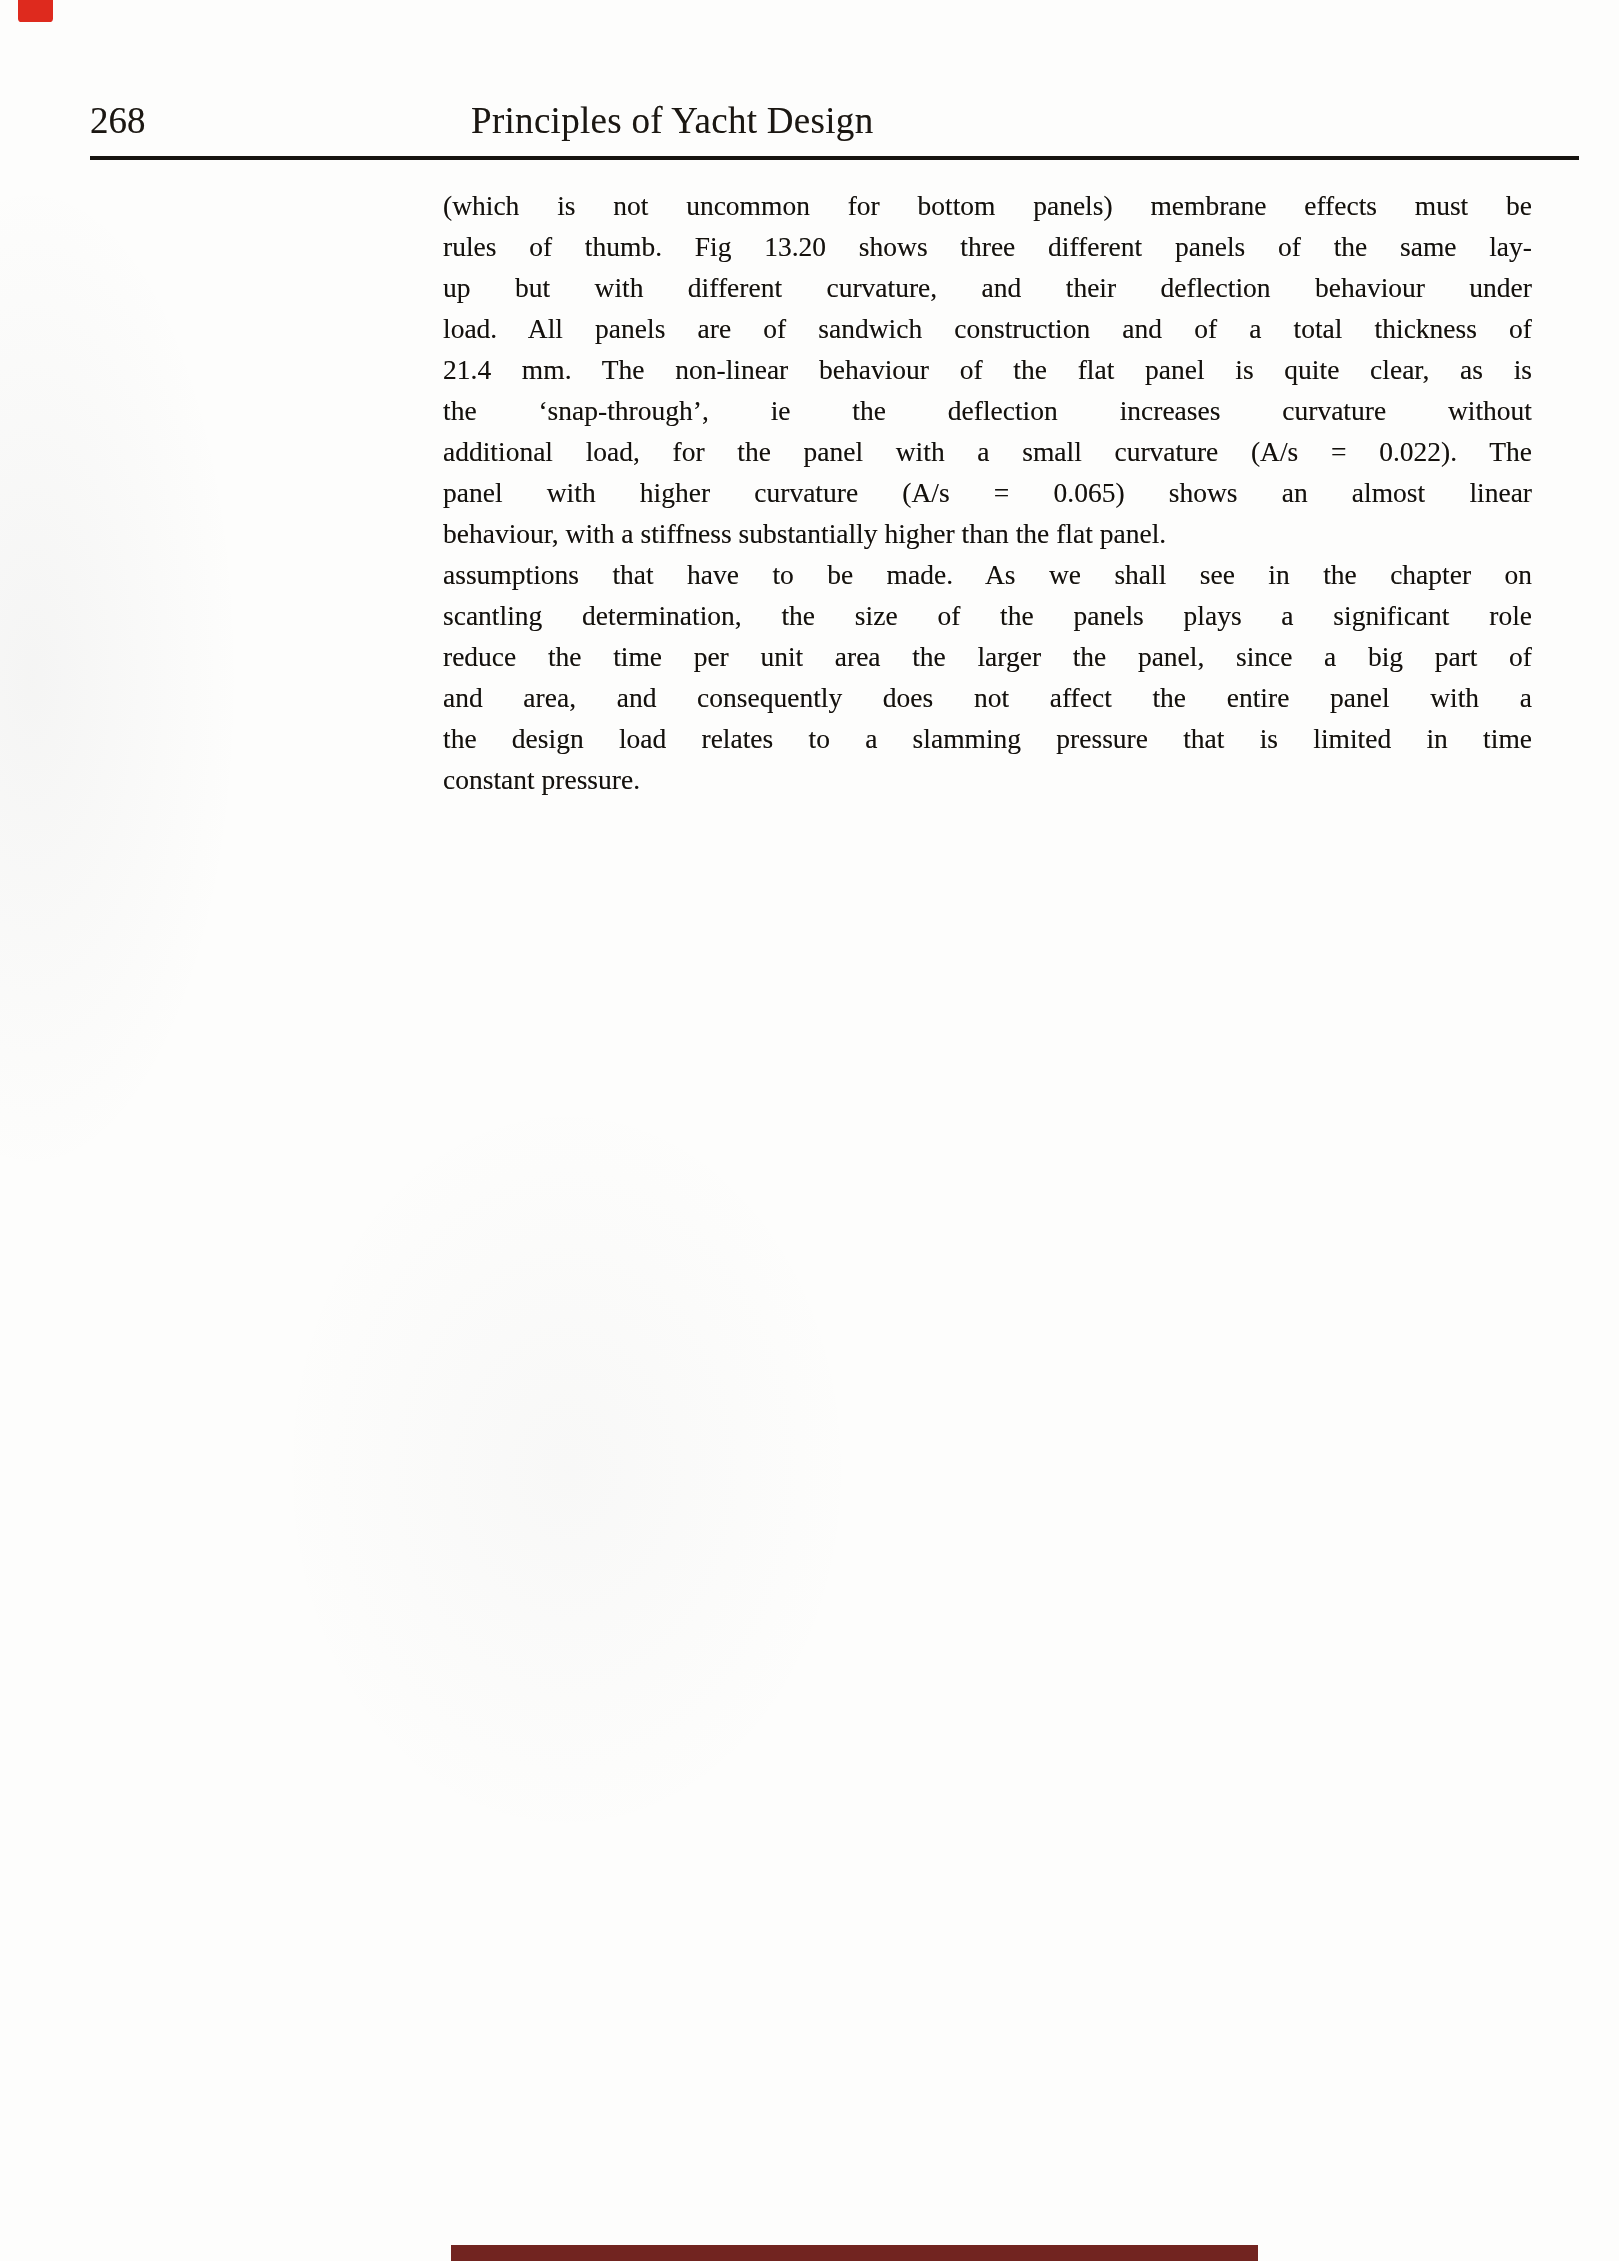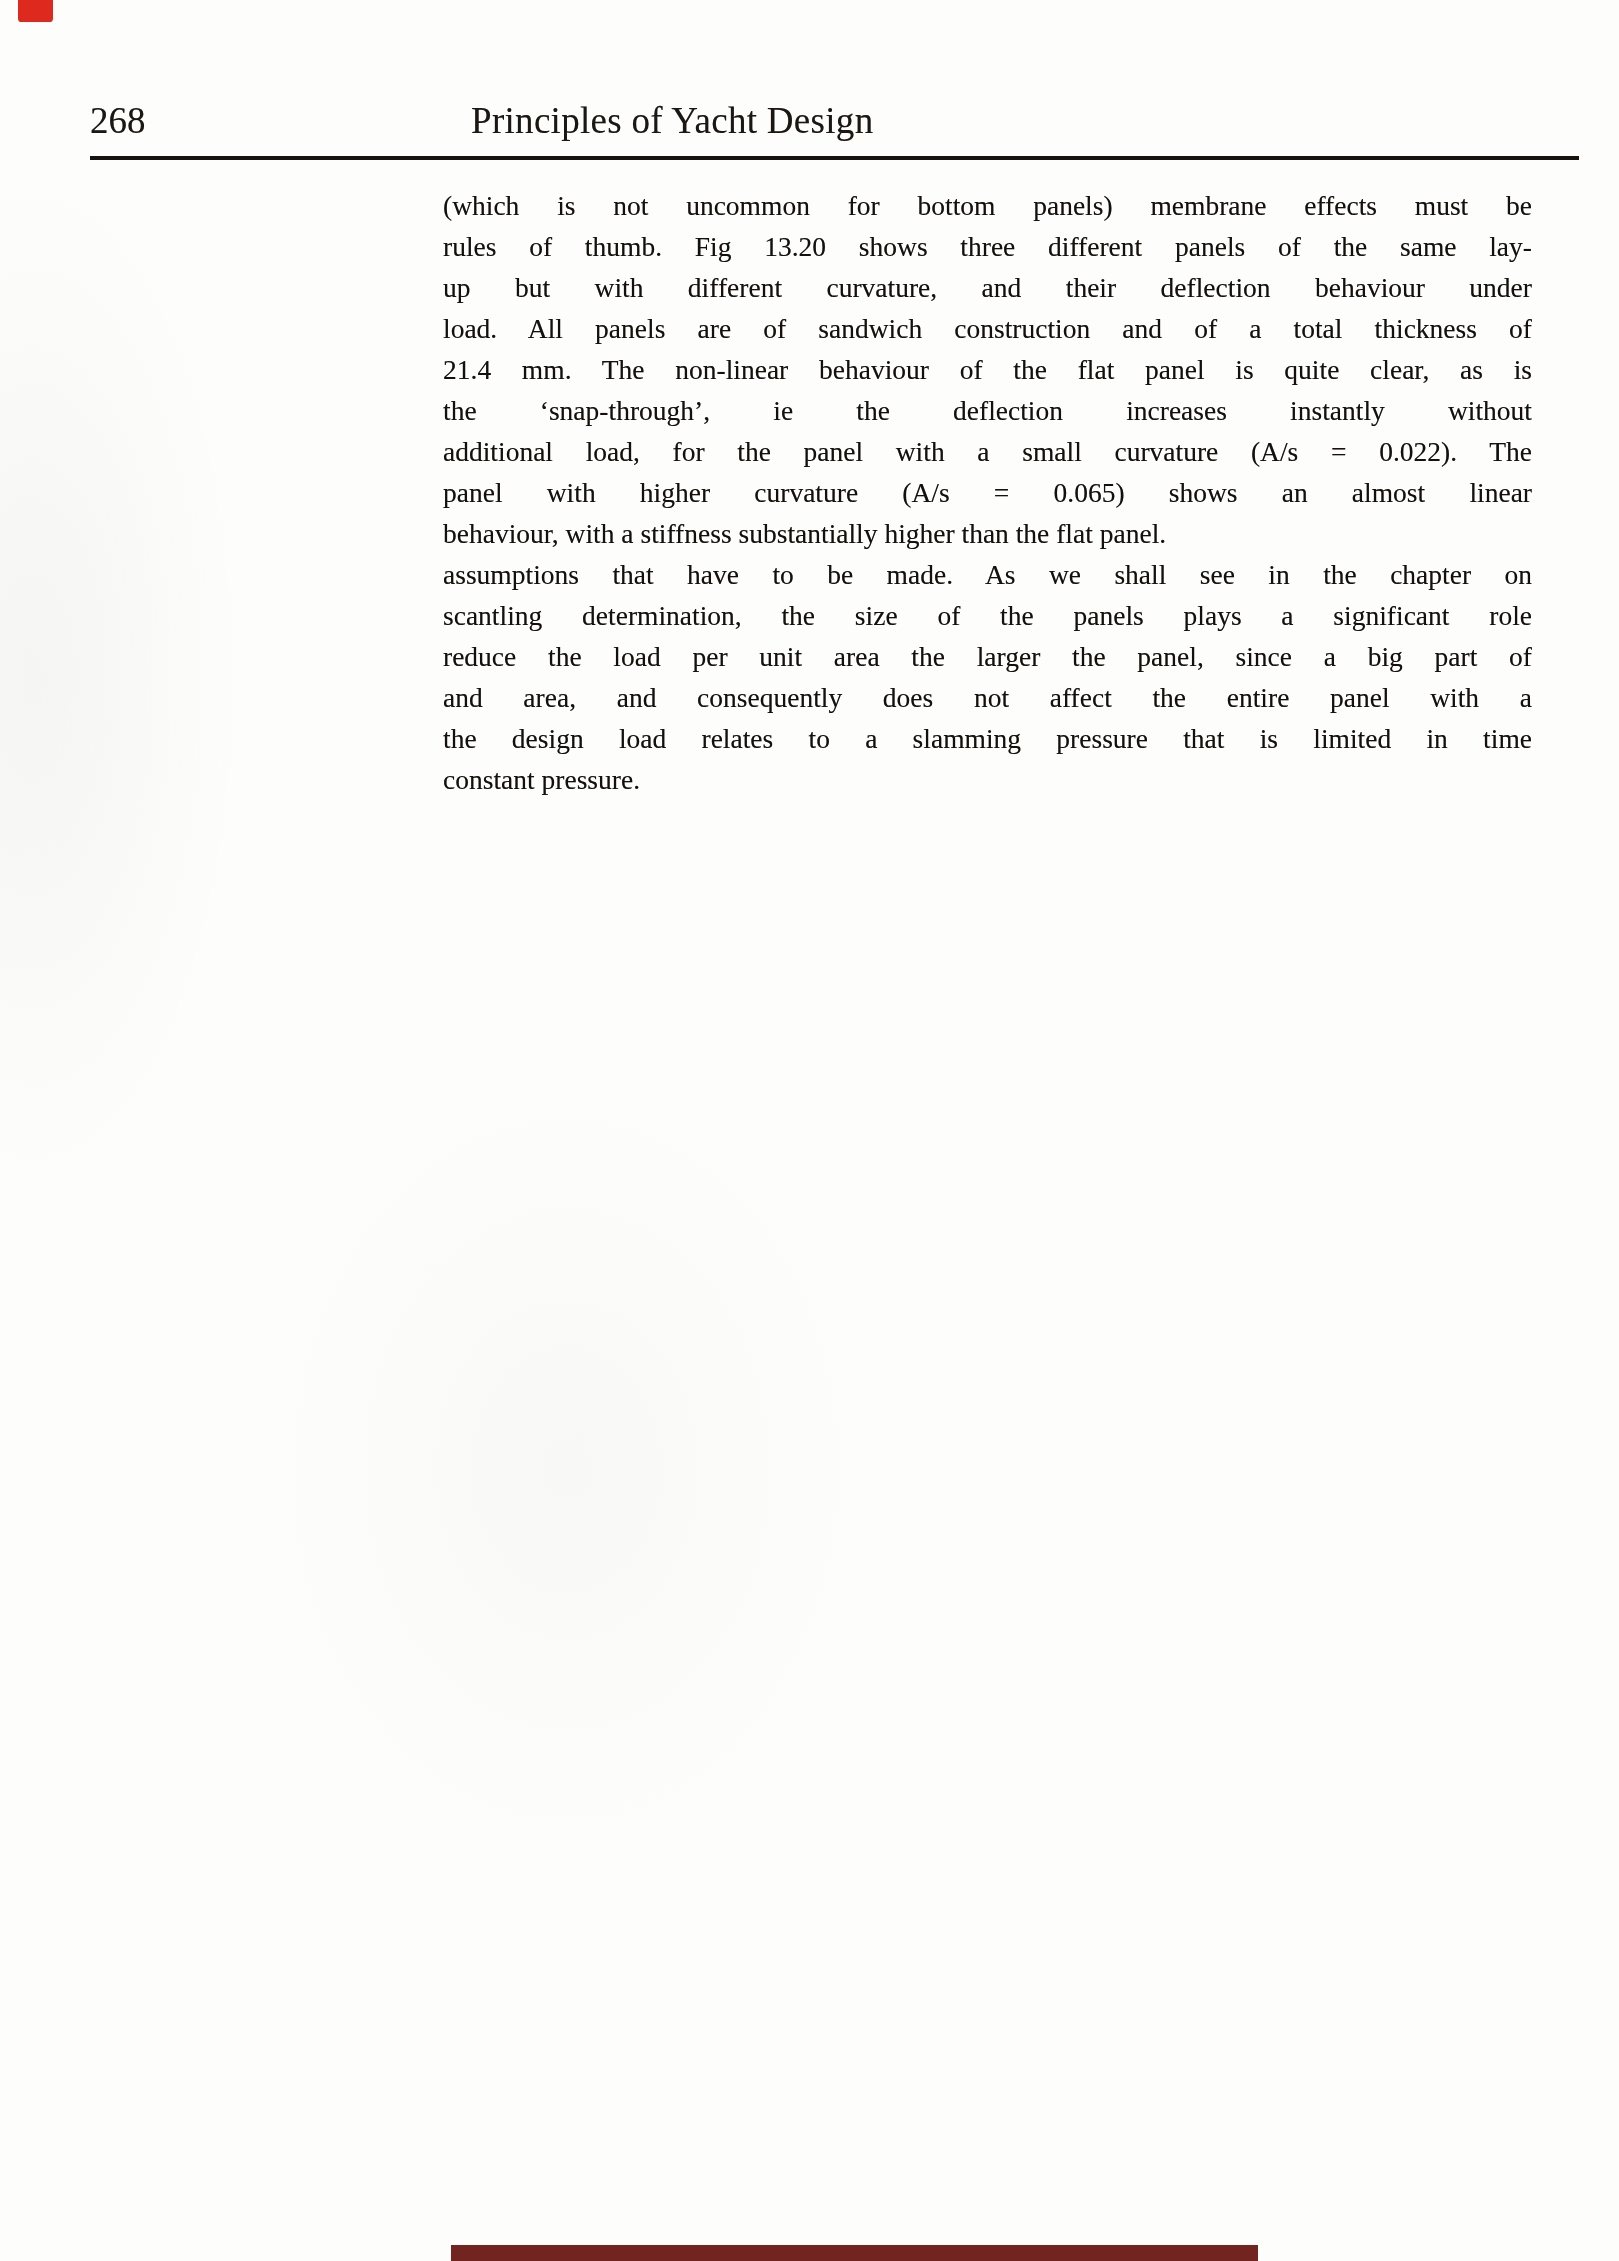--- a/index.html
+++ b/index.html
@@ -99,27 +99,27 @@
   <div class="running-title">Principles of Yacht Design</div>
 
   <div class="header-rule"></div>
 
   <main class="body-block">
     <div class="line j">(which is not uncommon for bottom panels) membrane effects must be</div>
     <div class="line j">rules of thumb. Fig 13.20 shows three different panels of the same lay-</div>
     <div class="line j">up but with different curvature, and their deflection behaviour under</div>
     <div class="line j">load. All panels are of sandwich construction and of a total thickness of</div>
     <div class="line j">21.4 mm. The non-linear behaviour of the flat panel is quite clear, as is</div>
-    <div class="line j">the ‘snap-through’, ie the deflection increases instantly without</div>
+    <div class="line j">the ‘snap-through’, ie the deflection increases curvature without</div>
     <div class="line j">additional load, for the panel with a small curvature (A/s = 0.022). The</div>
     <div class="line j">panel with higher curvature (A/s = 0.065) shows an almost linear</div>
     <div class="line">behaviour, with a stiffness substantially higher than the flat panel.</div>
     <div class="line j">assumptions that have to be made. As we shall see in the chapter on</div>
     <div class="line j">scantling determination, the size of the panels plays a significant role</div>
-    <div class="line j">reduce the load per unit area the larger the panel, since a big part of</div>
+    <div class="line j">reduce the time per unit area the larger the panel, since a big part of</div>
     <div class="line j">and area, and consequently does not affect the entire panel with a</div>
     <div class="line j">the design load relates to a slamming pressure that is limited in time</div>
     <div class="line">constant pressure.</div>
   </main>
 
   <div class="artifact-bottom"></div>
 
 </div>
 
 

